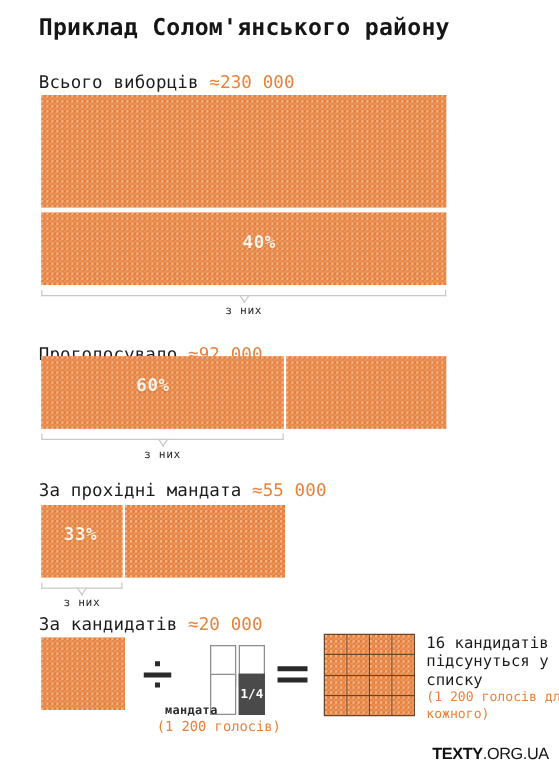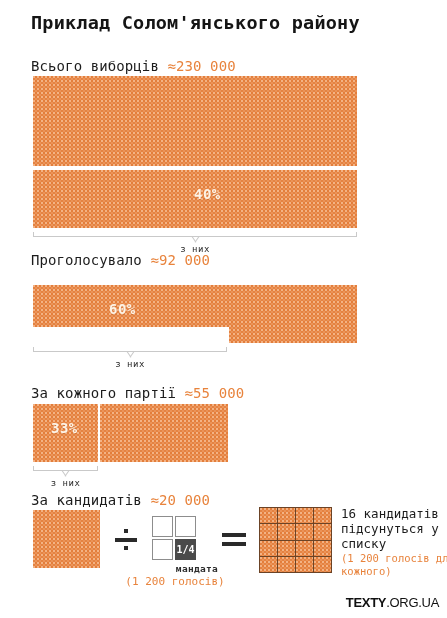--- a/index.html
+++ b/index.html
@@ -131,24 +131,25 @@
 
   
   .mandate {
     position: absolute;
     width: 46px;
     height: 46px;
   }
   .mandate .cell {
     position: absolute;
     width: 21px;
-    height: 21px;
+    height: 33px;
     border: 1px solid #8d8d8d;
     background: #ffffff;
     box-sizing: border-box;
+    margin-left: 16px;
   }
   .mandate .c1 { left: 0;    top: 0; }
   .mandate .c2 { left: 23px; top: 0; }
   .mandate .c3 { left: 0;    top: 23px; }
   .mandate .c4 {
     left: 23px; top: 23px;
     background: #4a4a4a;
     border-color: #4a4a4a;
     color: #ffffff;
     font-size: 10px;
@@ -157,21 +158,21 @@
     align-items: center;
     justify-content: center;
   }
   .mandate-cap {
     position: absolute;
     font-size: 9.5px;
     font-weight: bold;
     color: #2b2b2b;
     letter-spacing: 0.3px;
     white-space: nowrap;
-    text-align: right;
+    text-align: left;
   }
   .mandate-sub {
     position: absolute;
     font-size: 11px;
     color: #e8833c;
     white-space: nowrap;
     text-align: center;
   }
 
   
@@ -231,40 +232,40 @@
 </div>
 
 <div class="bracket" style="left:33px; top:232px; width:324px; height:12px;">
   <div class="tick-l"></div>
   <div class="bline"></div>
   <div class="tick-r"></div>
   <div class="notch"></div>
 </div>
 <div class="bracket-cap" style="left:33px; top:244px; width:324px;">з них</div>
 
-<div class="sect-label" style="left:31px; top:252px;">
+<div class="sect-label" style="left:31px; top:276px;">
   <span>Проголосувало</span>
   <span class="num">≈92 000</span>
 </div>
 
-<div class="bar tex" style="left:33px; top:285px; width:194px; height:42px;padding-left:17px;">
+<div class="bar tex" style="left:33px; top:285px; width:194px; height:58px;">
   <span class="pct" style="left:76px; top:16px;">60%</span>
 </div>
 <div class="bar tex" style="left:229px; top:285px; width:128px; height:58px;"></div>
 
 <div class="bracket" style="left:33px; top:347px; width:194px; height:12px;">
   <div class="tick-l"></div>
   <div class="bline"></div>
   <div class="tick-r"></div>
   <div class="notch"></div>
 </div>
 <div class="bracket-cap" style="left:33px; top:359px; width:194px;">з них</div>
 
 <div class="sect-label" style="left:31px; top:385px;">
-  <span>За кожного партії</span>
+  <span>За прохідні мандата</span>
   <span class="num">≈55 000</span>
 </div>
 
 <div class="bar tex" style="left:33px; top:404px; width:65px; height:58px;">
   <span class="pct" style="left:18px; top:16px;">33%</span>
 </div>
 <div class="bar tex" style="left:100px; top:404px; width:128px; height:58px;"></div>
 
 <div class="bracket" style="left:33px; top:466px; width:65px; height:12px;">
   <div class="tick-l"></div>

